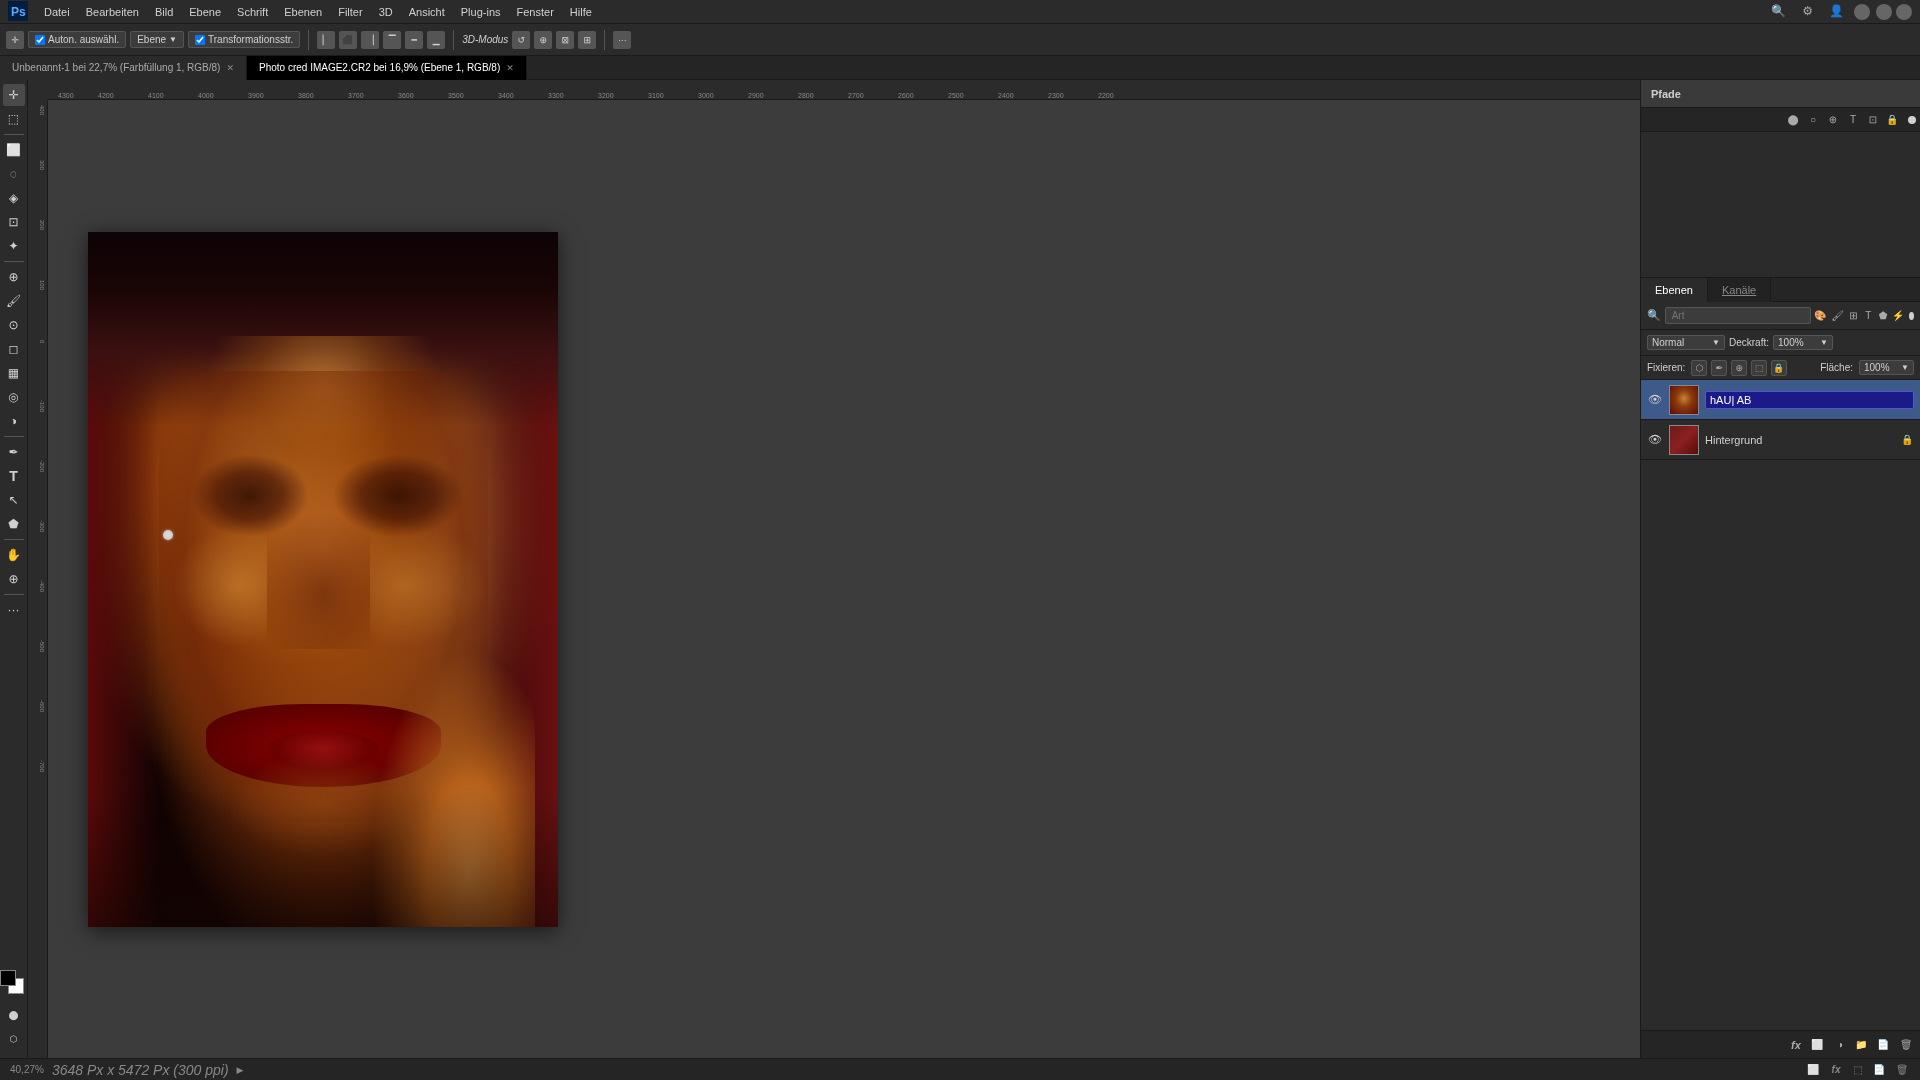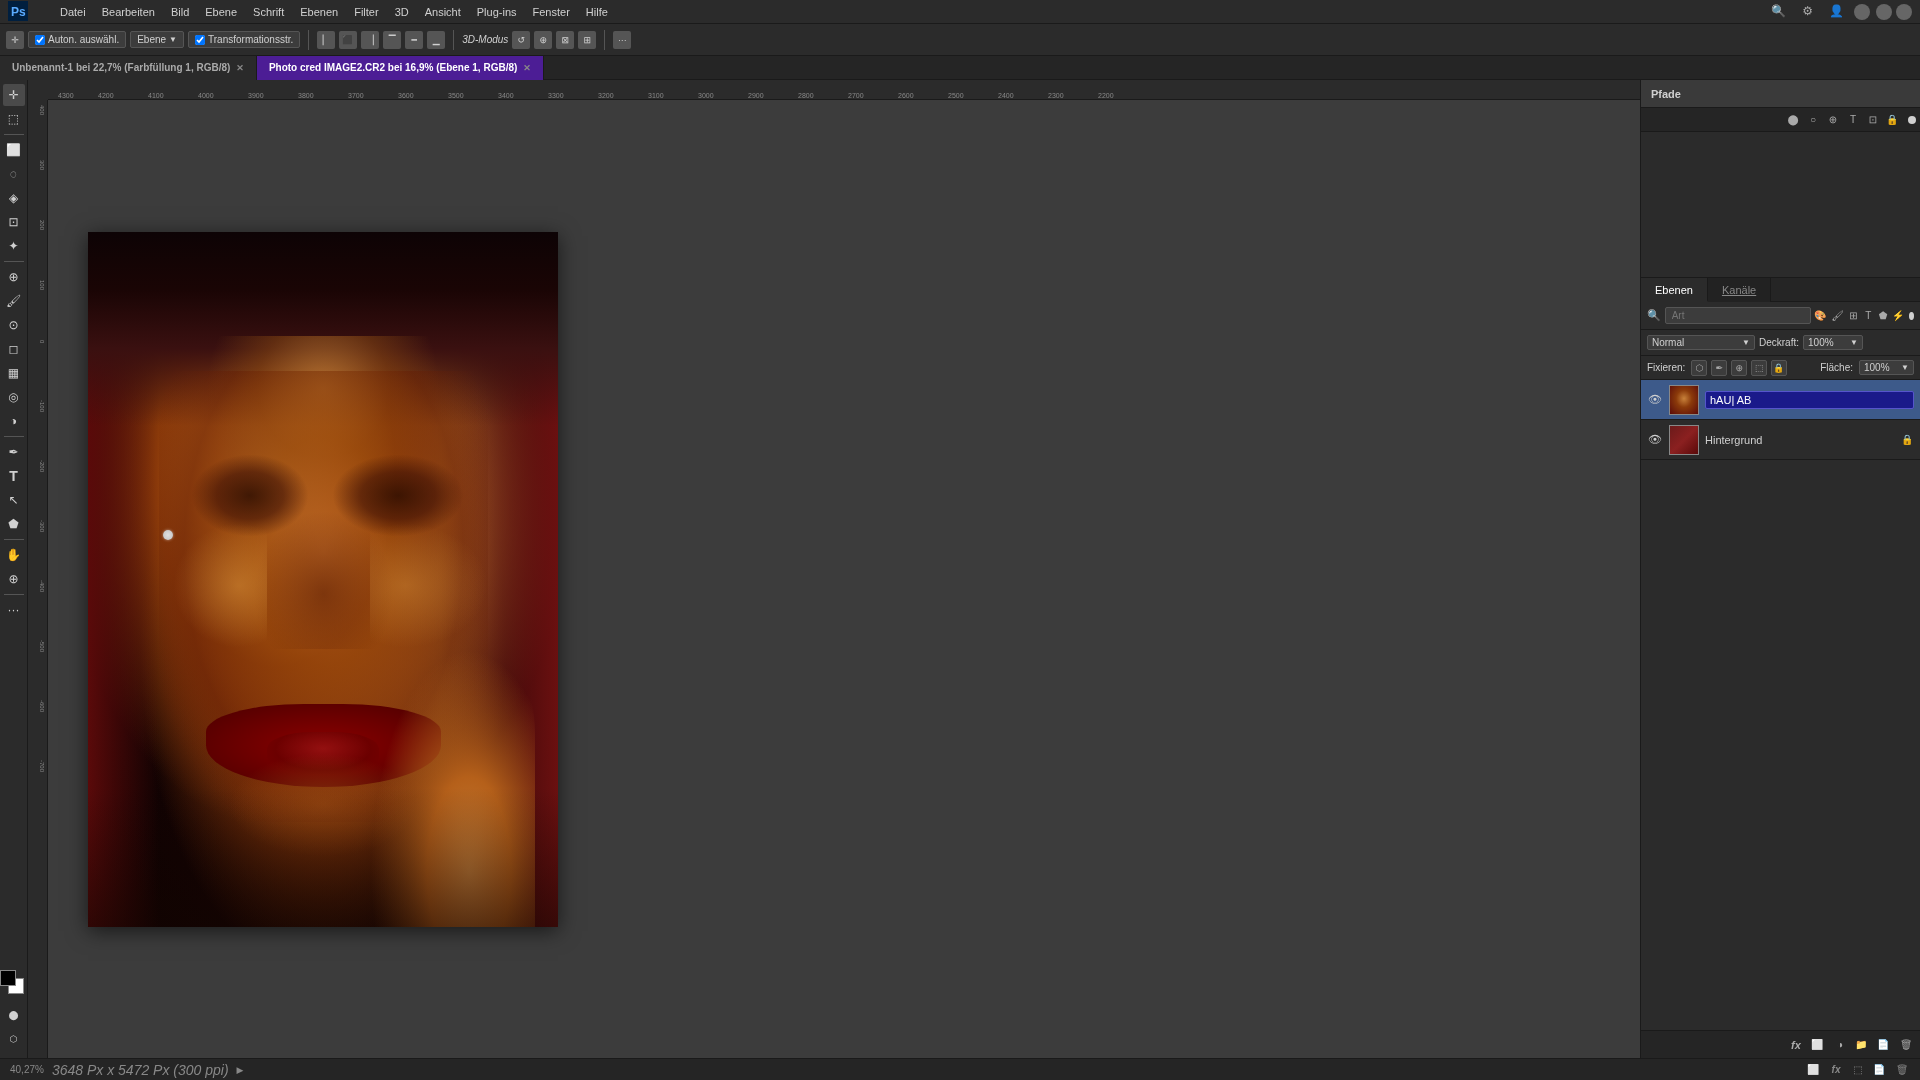--- a/index.html
+++ b/index.html
@@ -24,24 +24,24 @@
       border-bottom: 1px solid #1a1a1a;
     }
     #optionsbar .opt-btn { padding: 2px 6px; background: #3c3c3c; border: 1px solid #555; border-radius: 2px; color: #d0d0d0; font-size: 10px; cursor: pointer; display: flex; align-items: center; gap: 3px; }
     #optionsbar .opt-dropdown { padding: 2px 6px; background: #3c3c3c; border: 1px solid #555; border-radius: 2px; color: #d0d0d0; font-size: 10px; cursor: pointer; display: flex; align-items: center; gap: 3px; }
     #optionsbar .opt-icon { width: 18px; height: 18px; background: #555; border-radius: 2px; display: flex; align-items: center; justify-content: center; font-size: 9px; cursor: pointer; }
     #optionsbar .divider { width: 1px; height: 20px; background: #555; margin: 0 4px; }
     #optionsbar .opt-label { font-size: 10px; color: #d0d0d0; font-style: italic; }
 
     
     #tabbar {
-      width: 100%; height: 24px; background: #252525; display: flex; align-items: center; border-bottom: 1px solid #1a1a1a; font-weight: bold;
+      width: 100%; height: 24px; background: #252525; display: flex; align-items: center; border-bottom: 1px solid #1a1a1a;
     }
     .tab { height: 24px; padding: 0 12px; display: flex; align-items: center; gap: 6px; font-size: 10px; cursor: pointer; border-right: 1px solid #1a1a1a; }
-    .tab.active { background: #4c1d95; color: #fff; }
+    .tab.active { background: #000000; color: #fff; }
     .tab.inactive { background: #2a2a2a; color: #aaa; }
     .tab .close-tab { color: #888; font-size: 9px; cursor: pointer; }
 
     
     #main-layout { display: flex; width: 100%; height: calc(1080px - 24px - 32px - 24px - 22px); }
 
     
     #left-toolbar {
       width: 28px; background: #2b2b2b; border-right: 1px solid #1a1a1a;
       display: flex; flex-direction: column; align-items: center; padding: 4px 0; gap: 2px;
@@ -142,21 +142,21 @@
     .dot-indicator { width: 8px; height: 8px; background: #d0d0d0; border-radius: 50%; }
 
     
     #blend-row {
       height: 26px; display: flex; align-items: center; padding: 0 6px; gap: 4px; background: #2b2b2b;
       border-bottom: 1px solid #1a1a1a;
     }
     #blend-row select, #blend-row .blend-dropdown, #blend-row .opacity-dropdown {
       background: #3c3c3c; border: 1px solid #555; border-radius: 2px; color: #d0d0d0; font-size: 10px; padding: 1px 4px;
     }
-    #blend-row .blend-dropdown { width: 108px; display: flex; align-items: center; justify-content: space-between; cursor: pointer; }
+    #blend-row .blend-dropdown { width: 78px; display: flex; align-items: center; justify-content: space-between; cursor: pointer; }
     #blend-row .opacity-label { font-size: 10px; color: #d0d0d0; }
     #blend-row .opacity-dropdown { width: 60px; display: flex; align-items: center; justify-content: space-between; cursor: pointer; }
 
     
     #lock-row {
       height: 24px; display: flex; align-items: center; padding: 0 6px; gap: 6px; background: #2b2b2b;
       border-bottom: 1px solid #1a1a1a;
     }
     #lock-row .lock-label { font-size: 10px; color: #d0d0d0; }
     #lock-row .lock-icons { display: flex; gap: 4px; }
@@ -212,21 +212,21 @@
     }
     .rp-btn { width: 20px; height: 20px; background: transparent; border: 1px solid transparent; border-radius: 2px; display: flex; align-items: center; justify-content: center; cursor: pointer; color: #aaa; font-size: 10px; }
 
     
     #left-bottom { margin-top: auto; display: flex; flex-direction: column; align-items: center; gap: 2px; padding-bottom: 4px; }
   </style>
 </head>
 <body>
 
 <div id="menubar">
-  <div style="margin-right:24px;">
+  <div style="margin-right:8px;">
     <svg width="20" height="20" viewBox="0 0 20 20">
       <rect width="20" height="20" fill="#001f3f"></rect>
       <text x="3" y="15" fill="#5aabff" font-size="12" font-weight="bold" font-family="Arial">Ps</text>
     </svg>
   </div>
   <div class="menu-item">Datei</div>
   <div class="menu-item">Bearbeiten</div>
   <div class="menu-item">Bild</div>
   <div class="menu-item">Ebene</div>
   <div class="menu-item">Schrift</div>

